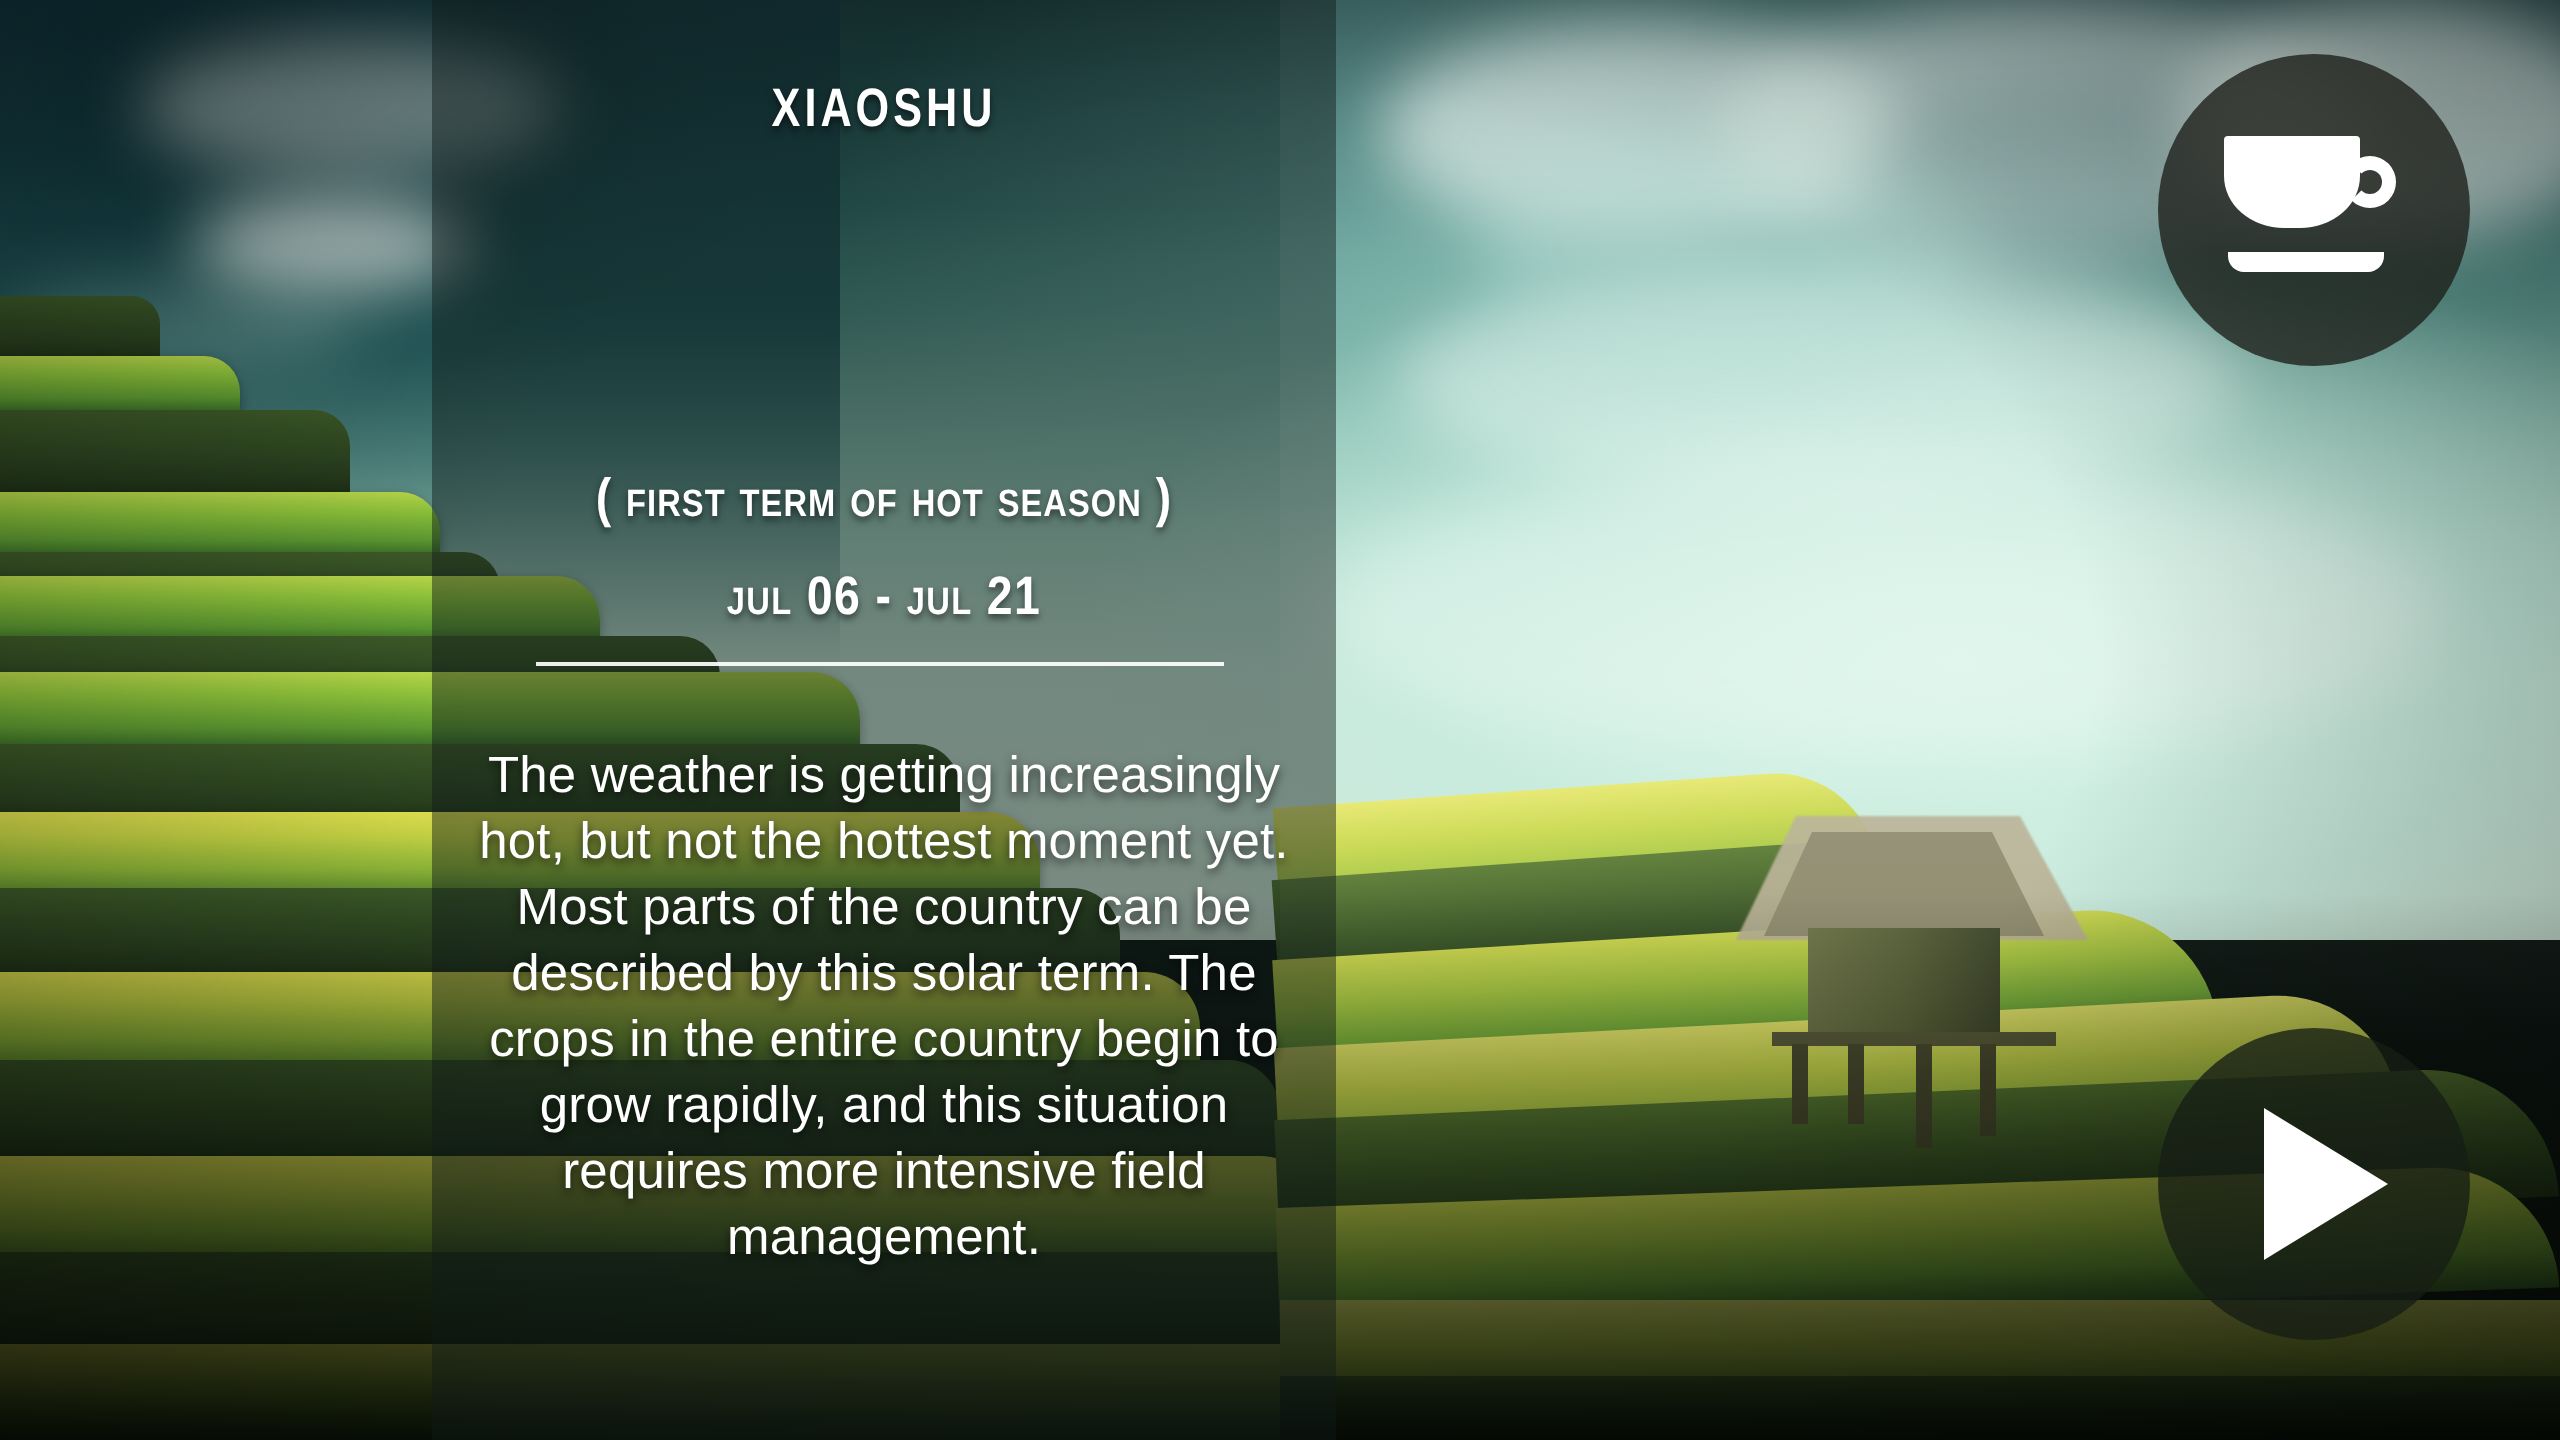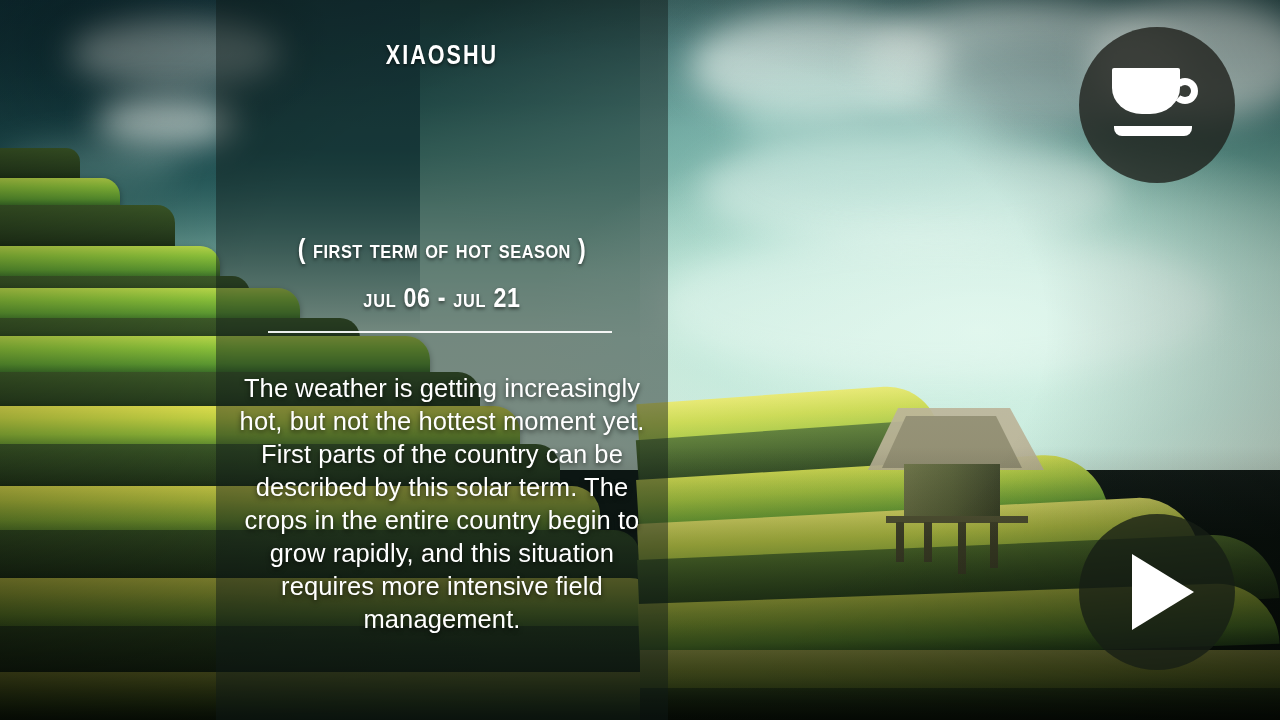--- a/index.html
+++ b/index.html
@@ -296,21 +296,21 @@
 
     <div class="title">Xiaoshu</div>
 
 
     <div class="paren">( First Term of Hot Season )</div>
 
     <div class="dates">Jul 06 - Jul 21</div>
 
     <div class="rule"></div>
 
-    <div class="body">The weather is getting increasingly hot, but not the hottest moment yet. First parts of the country can be described by this solar term. The crops in the entire country begin to grow rapidly, and this situation requires more intensive field management.</div>
+    <div class="body">The weather is getting increasingly hot, but not the hottest moment yet. Most parts of the country can be described by this solar term. The crops in the entire country begin to grow rapidly, and this situation requires more intensive field management.</div>
   </div>
 
   <div class="rnd" id="coffee-btn">
     <div class="cup">
       <div class="cup-handle"></div>
       <div class="cup-body"></div>
       <div class="saucer"></div>
     </div>
   </div>
 

